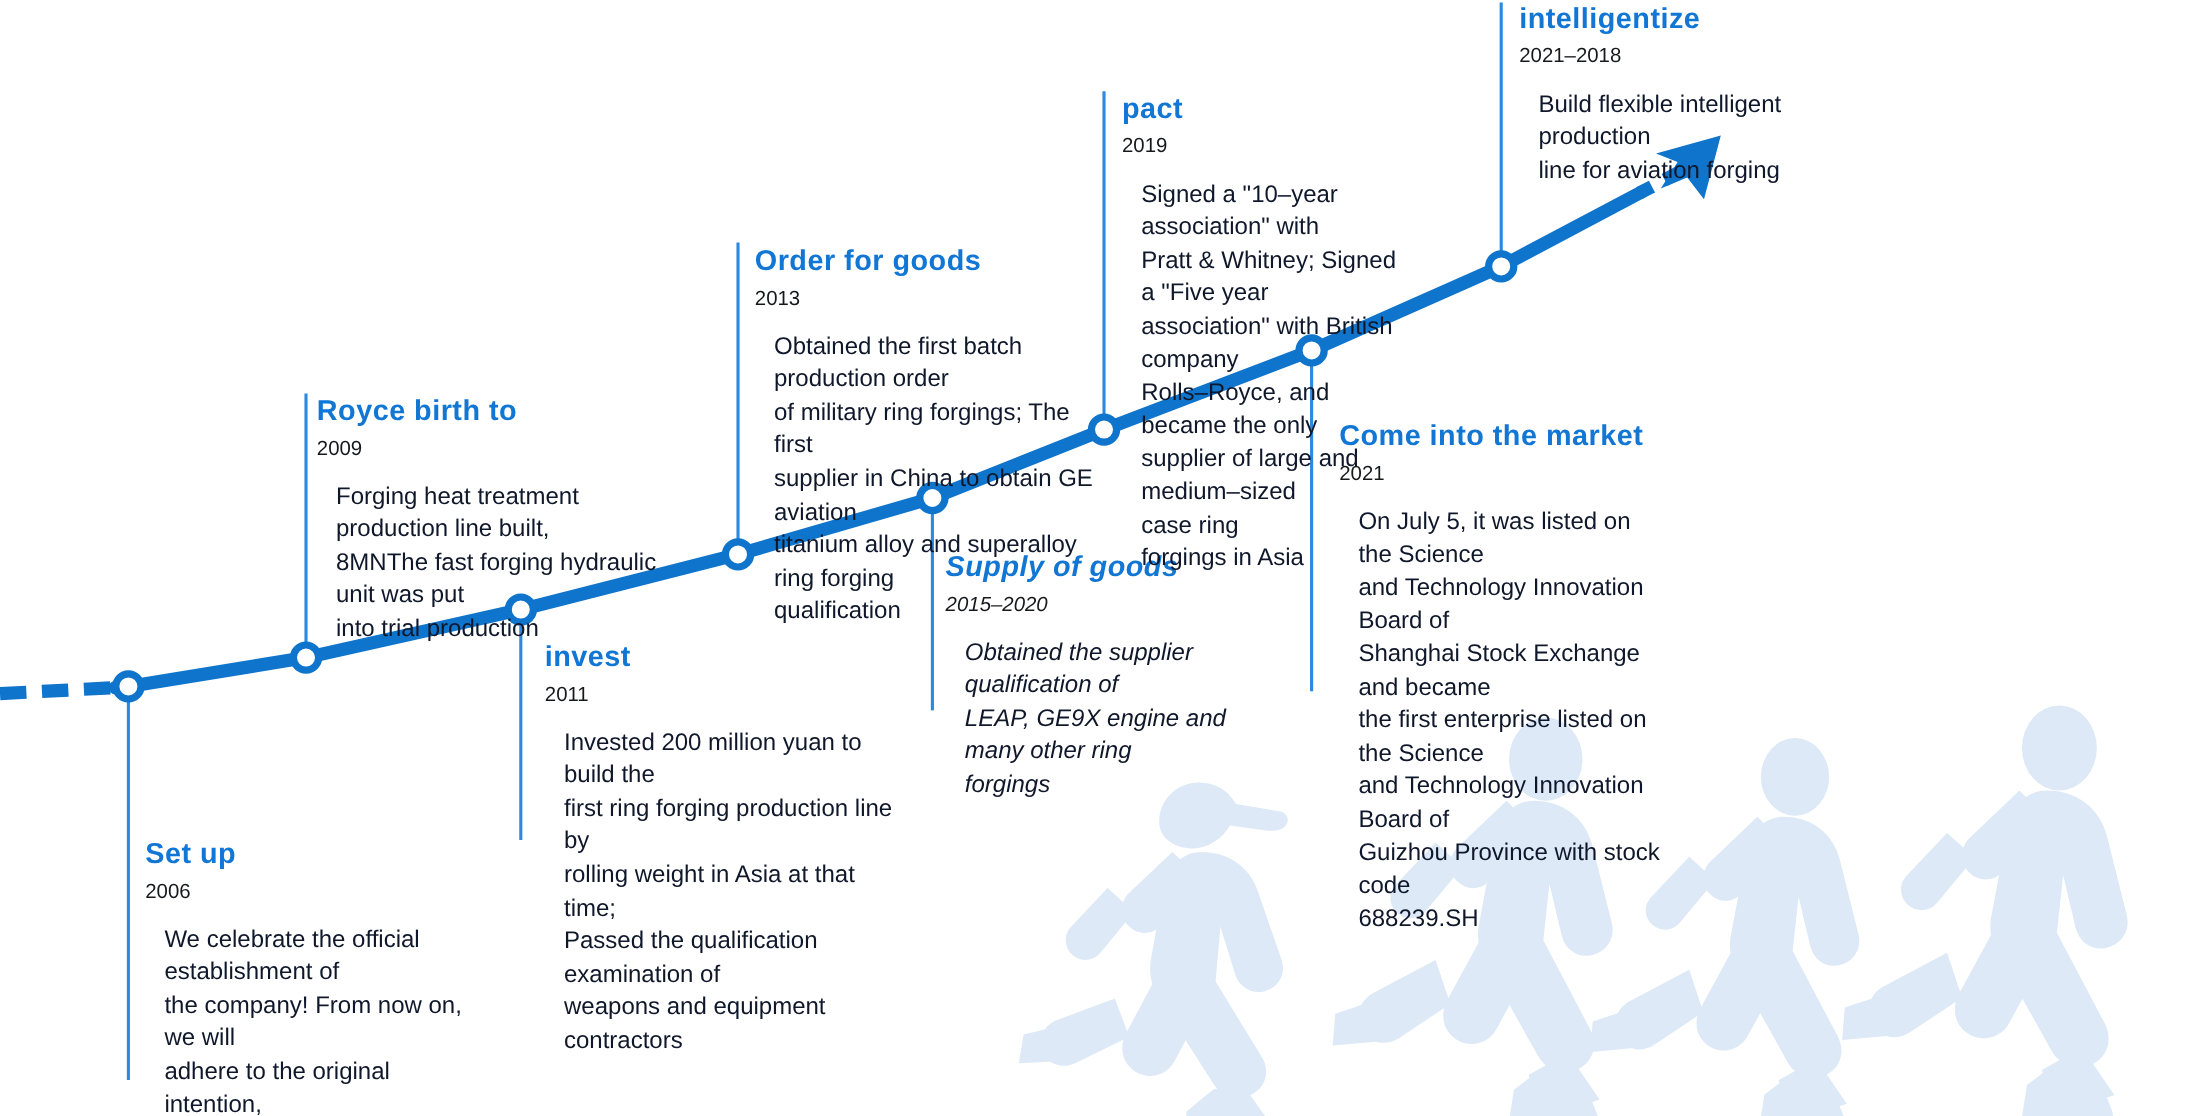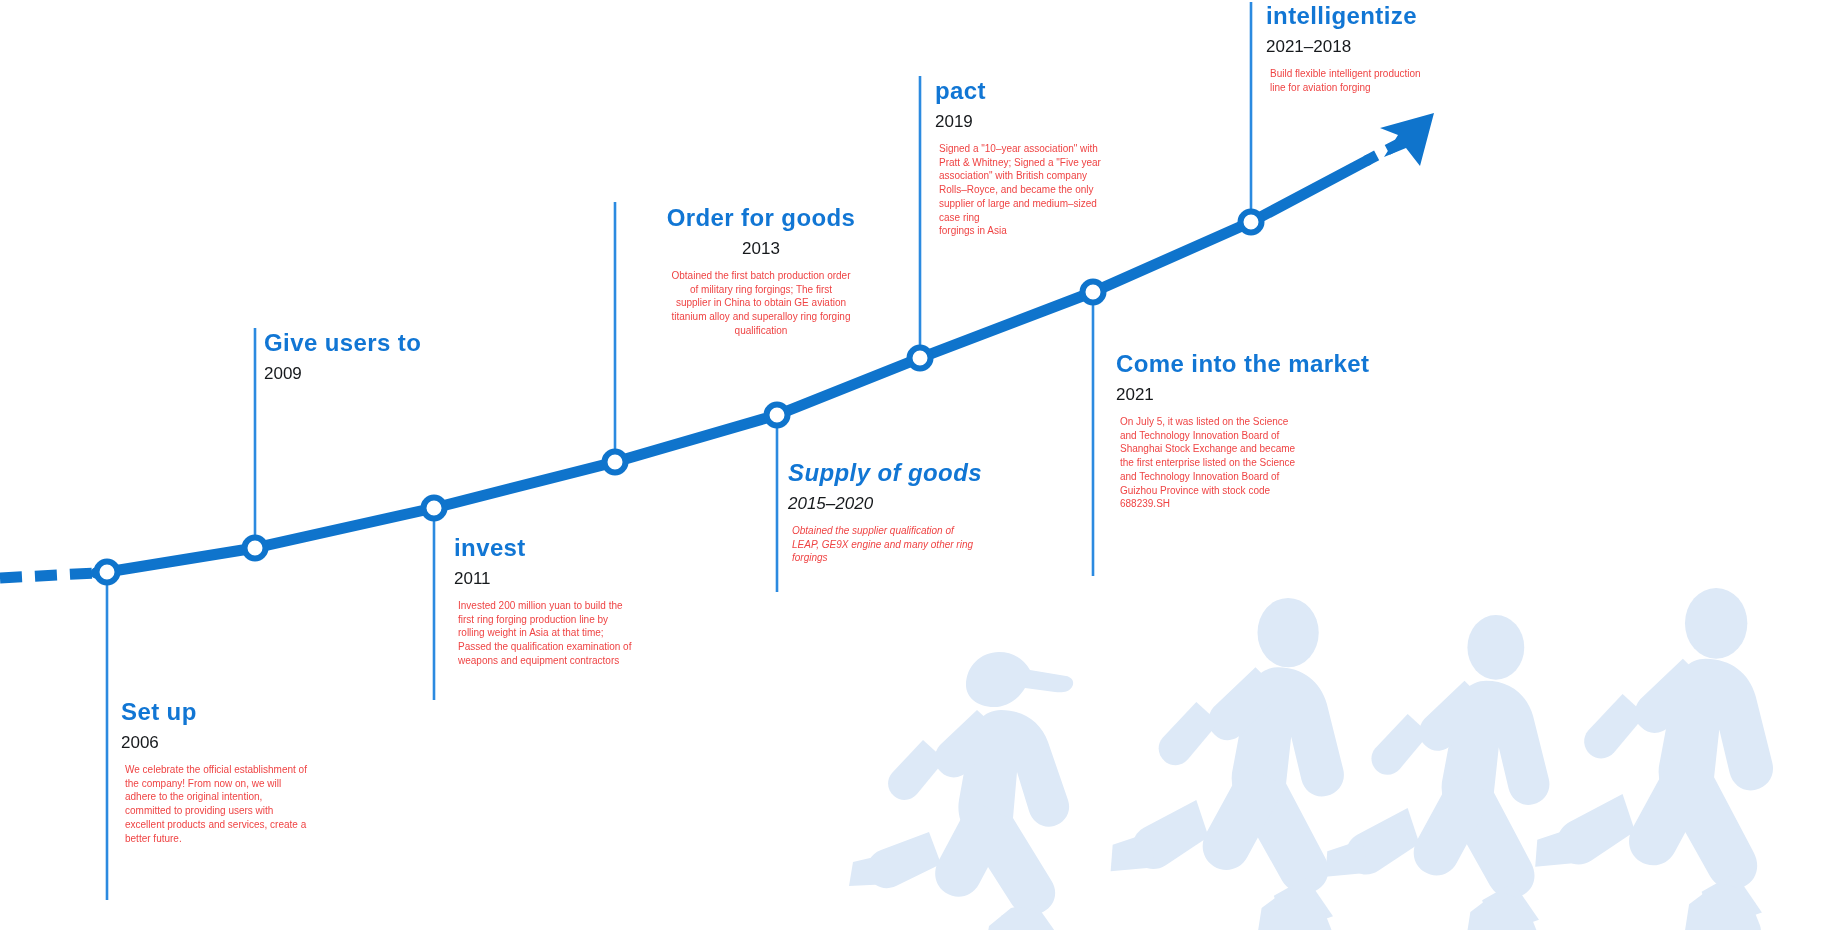--- a/index.html
+++ b/index.html
@@ -25,24 +25,24 @@
   }
   .ms-year{
     color:#16191c;
     font-size:17px;
     font-weight:normal;
     line-height:1.2;
     margin:0 0 9px 0;
     white-space:nowrap;
   }
   .ms-desc{
-    color:#ef4444;
-    font-size:10px;
+    color:#0f172a;
+    font-size:20px;
     line-height:1.38;
-    margin:4px;
+    margin:16px;
     white-space:pre-line;
   }
 </style>
 </head>
 <body>
 
 <div id="stage">
 
   <svg id="runners" viewBox="0 0 1822 930" xmlns="http://www.w3.org/2000/svg" aria-hidden="true">
     <g fill="#dde9f7">
@@ -135,35 +135,38 @@
     <div class="ms-year">2006</div>
     <div class="ms-desc">We celebrate the official establishment of
 the company! From now on, we will
 adhere to the original intention,
 committed to providing users with
 excellent products and services, create a
 better future.</div>
   </div>
 
   <div class="milestone" style="left:264px; top:329px; width:330px;">
-    <div class="ms-title">Give users to</div>
+    <div class="ms-title">Royce birth to</div>
     <div class="ms-year">2009</div>
+    <div class="ms-desc">Forging heat treatment production line built,
+8MNThe fast forging hydraulic unit was put
+into trial production</div>
   </div>
 
   <div class="milestone" style="left:454px; top:534px; width:310px;">
     <div class="ms-title">invest</div>
     <div class="ms-year">2011</div>
     <div class="ms-desc">Invested 200 million yuan to build the
 first ring forging production line by
 rolling weight in Asia at that time;
 Passed the qualification examination of
 weapons and equipment contractors</div>
   </div>
 
-  <div class="milestone" style="left:611px; top:204px; width:300px;text-align:center;">
+  <div class="milestone" style="left:629px; top:204px; width:300px;">
     <div class="ms-title">Order for goods</div>
     <div class="ms-year">2013</div>
     <div class="ms-desc">Obtained the first batch production order
 of military ring forgings; The first
 supplier in China to obtain GE aviation
 titanium alloy and superalloy ring forging
  qualification</div>
   </div>
 
   <div class="milestone" style="left:788px; top:459px; width:290px;font-style:italic;">

